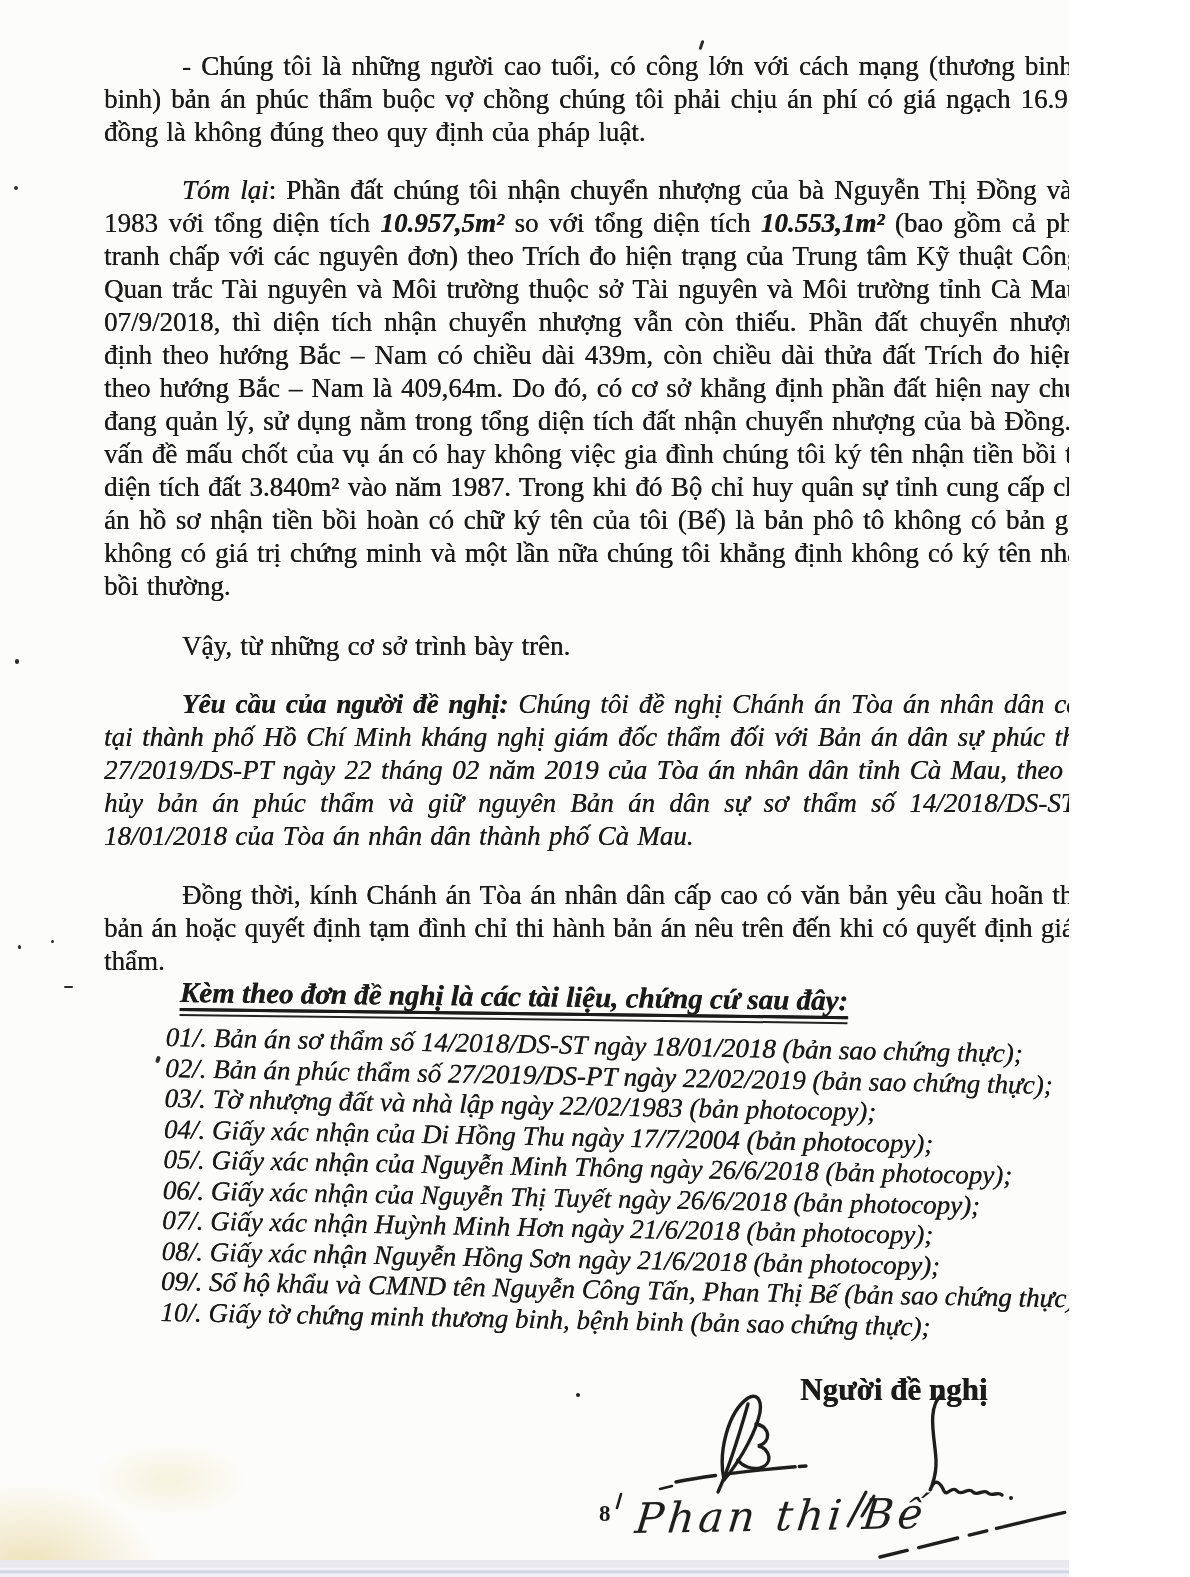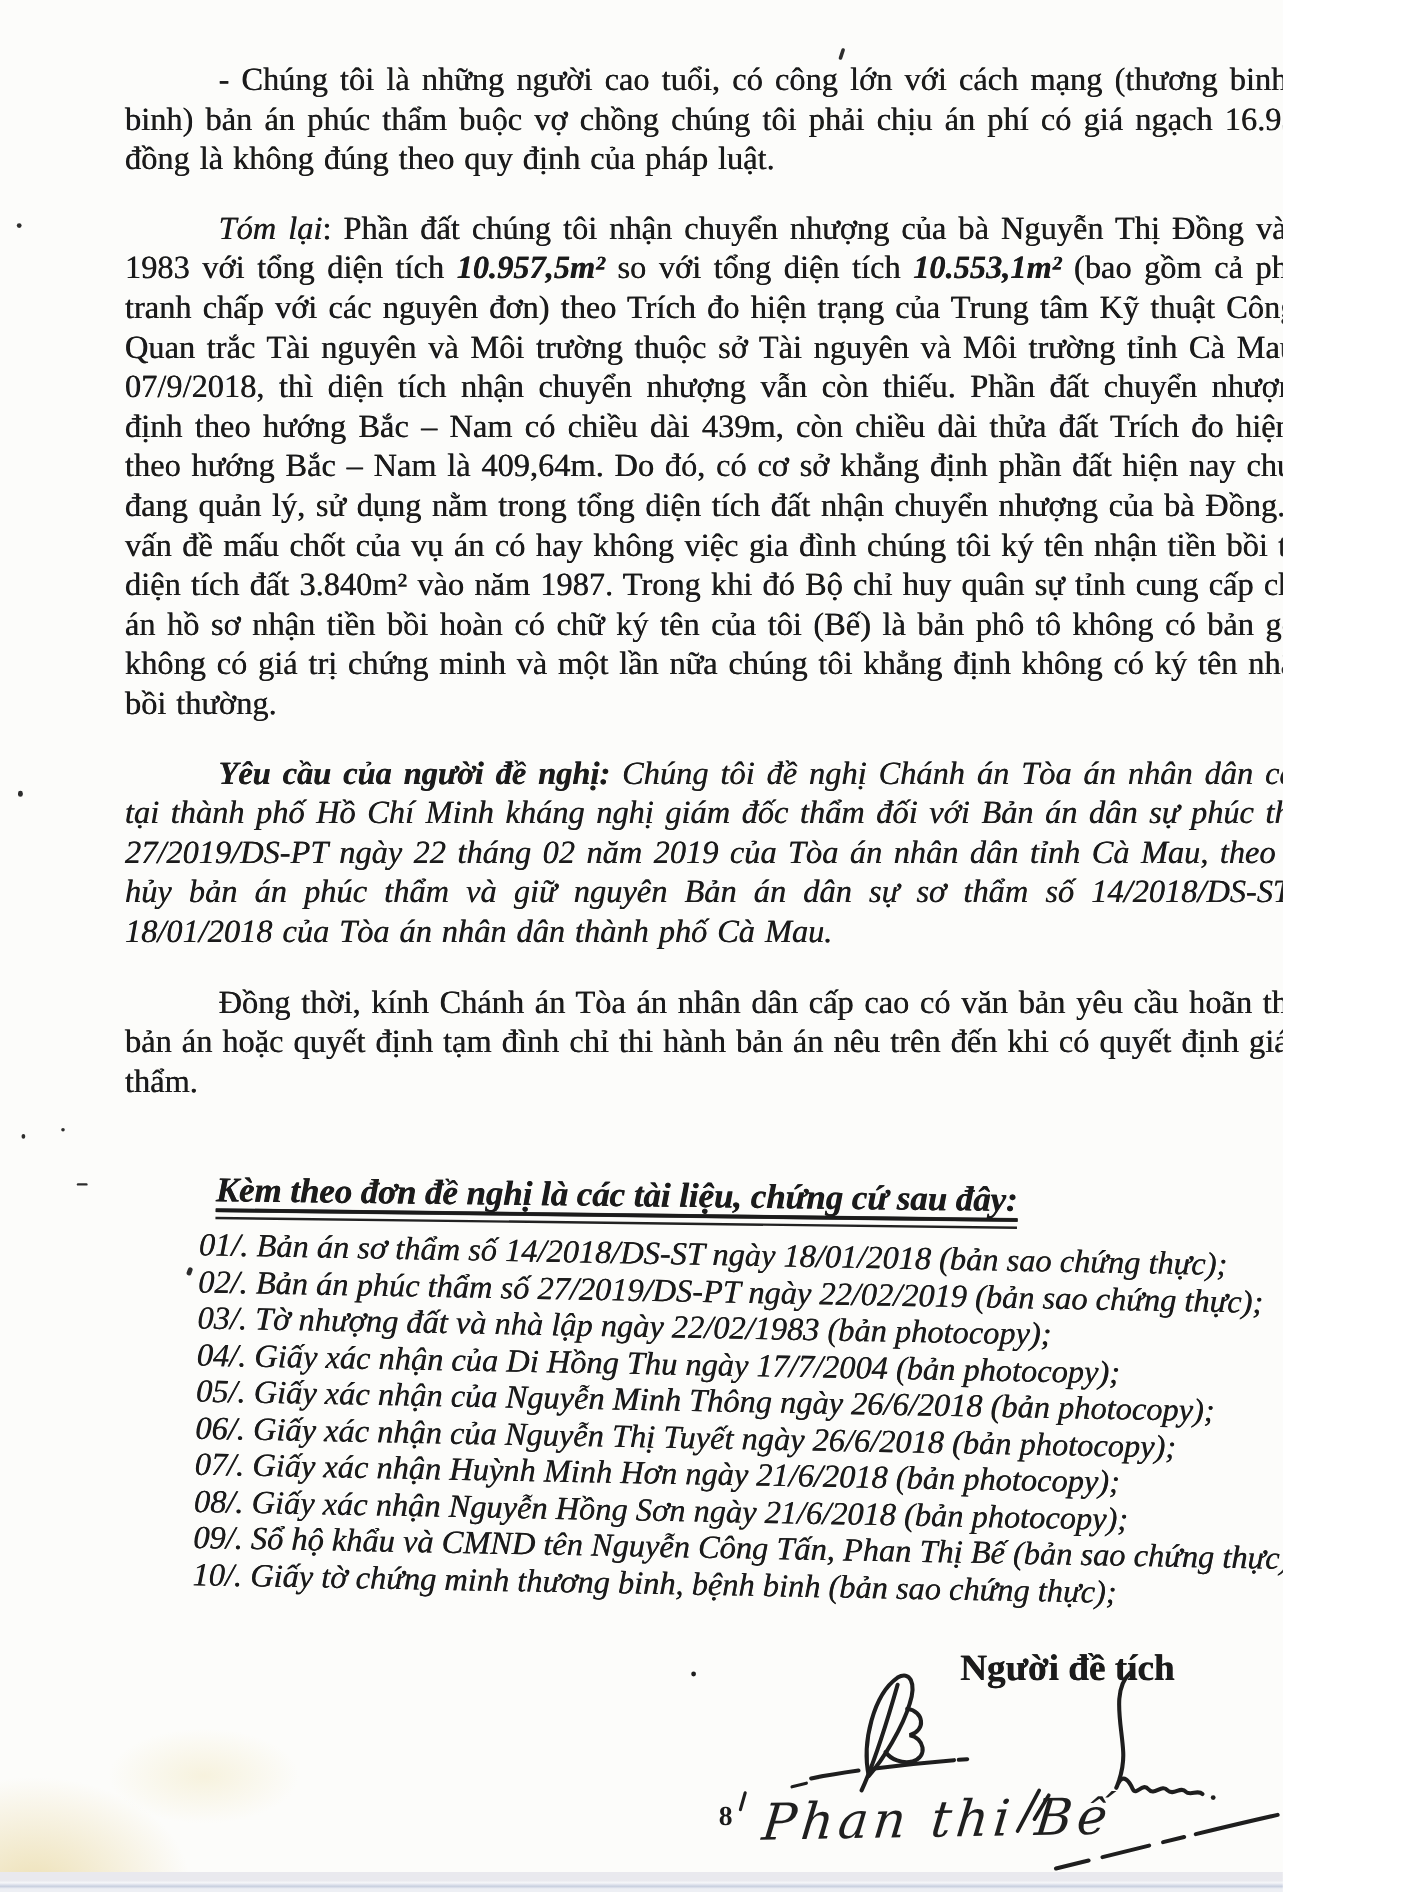--- a/index.html
+++ b/index.html
@@ -64,41 +64,42 @@
   <div class="speck" style="left:18px;top:945px;width:3px;height:4px;"></div>
   <div class="speck" style="left:51px;top:940px;width:3px;height:3px;"></div>
   <div class="speck" style="left:64px;top:986px;width:9px;height:2px;"></div>
   <div class="speck" style="left:156px;top:1056px;width:4px;height:7px;transform:rotate(20deg);"></div>
 
   <div class="body-text">
     <p class="p1"><span>- Chúng tôi là những người cao tuổi, có công lớn với cách mạng (thương binh, bệnh binh) bản án phúc thẩm buộc vợ chồng chúng tôi phải chịu án phí có giá ngạch 16.938.000 đồng là không đúng theo quy định của pháp luật.</span></p>
 
     <p class="p2"><span class="lead-bi">Tóm lại</span><span>: Phần đất chúng tôi nhận chuyển nhượng của bà Nguyễn Thị Đồng vào năm 1983 với tổng diện tích </span><span class="b">10.957,5m²</span><span> so với tổng diện tích </span><span class="b">10.553,1m²</span><span> (bao gồm cả phần đất tranh chấp với các nguyên đơn) theo Trích đo hiện trạng của Trung tâm Kỹ thuật Công nghệ Quan trắc Tài nguyên và Môi trường thuộc sở Tài nguyên và Môi trường tỉnh Cà Mau ngày 07/9/2018, thì diện tích nhận chuyển nhượng vẫn còn thiếu. Phần đất chuyển nhượng xác định theo hướng Bắc – Nam có chiều dài 439m, còn chiều dài thửa đất Trích đo hiện trạng theo hướng Bắc – Nam là 409,64m. Do đó, có cơ sở khẳng định phần đất hiện nay chúng tôi đang quản lý, sử dụng nằm trong tổng diện tích đất nhận chuyển nhượng của bà Đồng. Song, vấn đề mấu chốt của vụ án có hay không việc gia đình chúng tôi ký tên nhận tiền bồi thường diện tích đất 3.840m² vào năm 1987. Trong khi đó Bộ chỉ huy quân sự tỉnh cung cấp cho Tòa án hồ sơ nhận tiền bồi hoàn có chữ ký tên của tôi (Bế) là bản phô tô không có bản gốc nên không có giá trị chứng minh và một lần nữa chúng tôi khẳng định không có ký tên nhận tiền bồi thường.</span></p>
 
+    <p class="p3"><span>Vậy, từ những cơ sở trình bày trên.</span></p>
 
     <p class="p4"><span class="lead-b">Yêu cầu của người đề nghị:</span><span> Chúng tôi đề nghị Chánh án Tòa án nhân dân cấp cao tại thành phố Hồ Chí Minh kháng nghị giám đốc thẩm đối với Bản án dân sự phúc thẩm số 27/2019/DS-PT ngày 22 tháng 02 năm 2019 của Tòa án nhân dân tỉnh Cà Mau, theo hướng hủy bản án phúc thẩm và giữ nguyên Bản án dân sự sơ thẩm số 14/2018/DS-ST ngày 18/01/2018 của Tòa án nhân dân thành phố Cà Mau.</span></p>
 
     <p class="p5"><span>Đồng thời, kính Chánh án Tòa án nhân dân cấp cao có văn bản yêu cầu hoãn thi hành bản án hoặc quyết định tạm đình chỉ thi hành bản án nêu trên đến khi có quyết định giám đốc thẩm.</span></p>
   </div>
 
   <div class="att-heading">Kèm theo đơn đề nghị là các tài liệu, chứng cứ sau đây:</div>
   <div class="att-list">
     <div>01/. Bản án sơ thẩm số 14/2018/DS-ST ngày 18/01/2018 (bản sao chứng thực);</div>
     <div>02/. Bản án phúc thẩm số 27/2019/DS-PT ngày 22/02/2019 (bản sao chứng thực);</div>
     <div>03/. Tờ nhượng đất và nhà lập ngày 22/02/1983 (bản photocopy);</div>
     <div>04/. Giấy xác nhận của Di Hồng Thu ngày 17/7/2004 (bản photocopy);</div>
     <div>05/. Giấy xác nhận của Nguyễn Minh Thông ngày 26/6/2018 (bản photocopy);</div>
     <div>06/. Giấy xác nhận của Nguyễn Thị Tuyết ngày 26/6/2018 (bản photocopy);</div>
     <div>07/. Giấy xác nhận Huỳnh Minh Hơn ngày 21/6/2018 (bản photocopy);</div>
     <div>08/. Giấy xác nhận Nguyễn Hồng Sơn ngày 21/6/2018 (bản photocopy);</div>
     <div>09/. Sổ hộ khẩu và CMND tên Nguyễn Công Tấn, Phan Thị Bế (bản sao chứng thực).</div>
     <div>10/. Giấy tờ chứng minh thương binh, bệnh binh (bản sao chứng thực);</div>
   </div>
 
-  <div class="sig-label">Người đề tích</div>
+  <div class="sig-label">Người đề nghị</div>
 
   <svg class="sig-svg" width="620" height="209" viewBox="0 0 620 209" fill="none" stroke="#1e1e1e" stroke-width="3.4" stroke-linecap="round">
 
     <circle cx="18" cy="27" r="2" fill="#1e1e1e" stroke="none"></circle>
 
     <g>
       <path d="M164,112 C158,84 168,44 188,30 C198,24 204,34 198,52 C192,72 176,98 164,112"></path>
       <path d="M196,56 C210,58 212,74 198,78 C210,80 214,96 200,100 C192,102 182,98 178,92"></path>
       <path d="M188,36 C180,64 170,98 158,124"></path>
       <path d="M116,114 C156,106 216,100 246,98" stroke-dasharray="40 10 70 4"></path>

